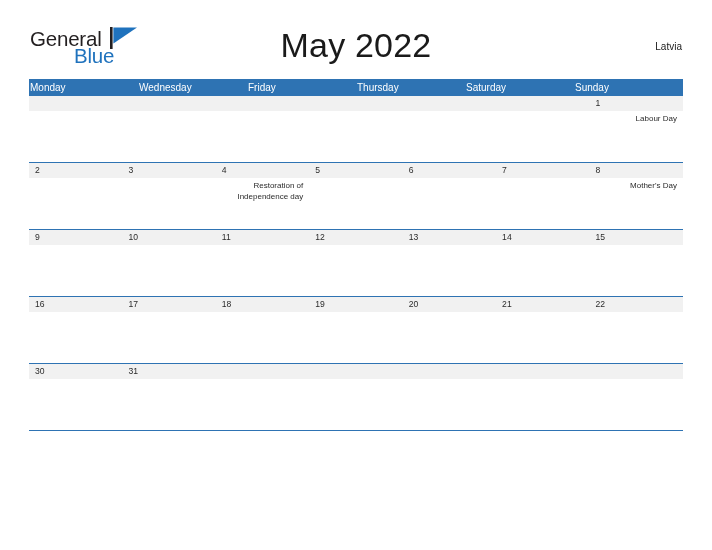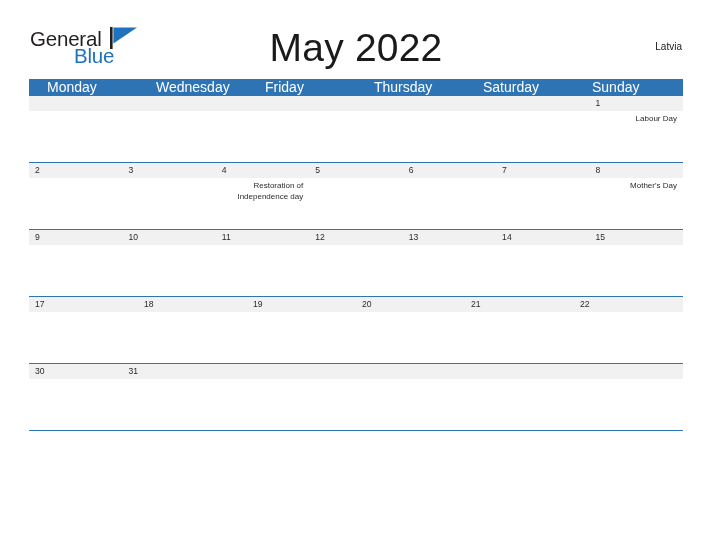--- a/index.html
+++ b/index.html
@@ -60,21 +60,21 @@
     width: 28px;
     height: 22px;
   }
 
   .title {
     position: absolute;
     left: 0;
     right: 0;
     top: 26px;
     text-align: center;
-    font-size: 39px;
+    font-size: 34px;
     font-weight: 400;
     color: #1a1a1a;
     letter-spacing: 0.2px;
   }
 
   .country {
     position: absolute;
     right: 30px;
     top: 41px;
     font-size: 10px;
@@ -90,23 +90,23 @@
   }
 
   .weekday-row {
     display: flex;
     background: #2e73b3;
     height: 17px;
   }
   .weekday {
     flex: 1 1 0;
     color: #ffffff;
-    font-size: 14px;
+    font-size: 10px;
     line-height: 17px;
-    padding-left: 18px;
+    padding-left: 1px;
     box-sizing: border-box;
     white-space: nowrap;
   }
 
   .week {
     position: relative;
   }
   .week-rule {
     height: 1px;
     background: #2e73b3;
@@ -283,20 +283,23 @@
             <div class="day">
               <span class="day-num">15</span>
             </div>
           </div>
         </div>
         <div class="week">
           <div class="week-rule"></div>
           <div class="week-row">
             <div class="daynum-band"></div>
             <div class="day">
+              <span class="day-num">16</span>
+            </div>
+            <div class="day">
               <span class="day-num">17</span>
             </div>
             <div class="day">
               <span class="day-num">18</span>
             </div>
             <div class="day">
               <span class="day-num">19</span>
             </div>
             <div class="day">
               <span class="day-num">20</span>

